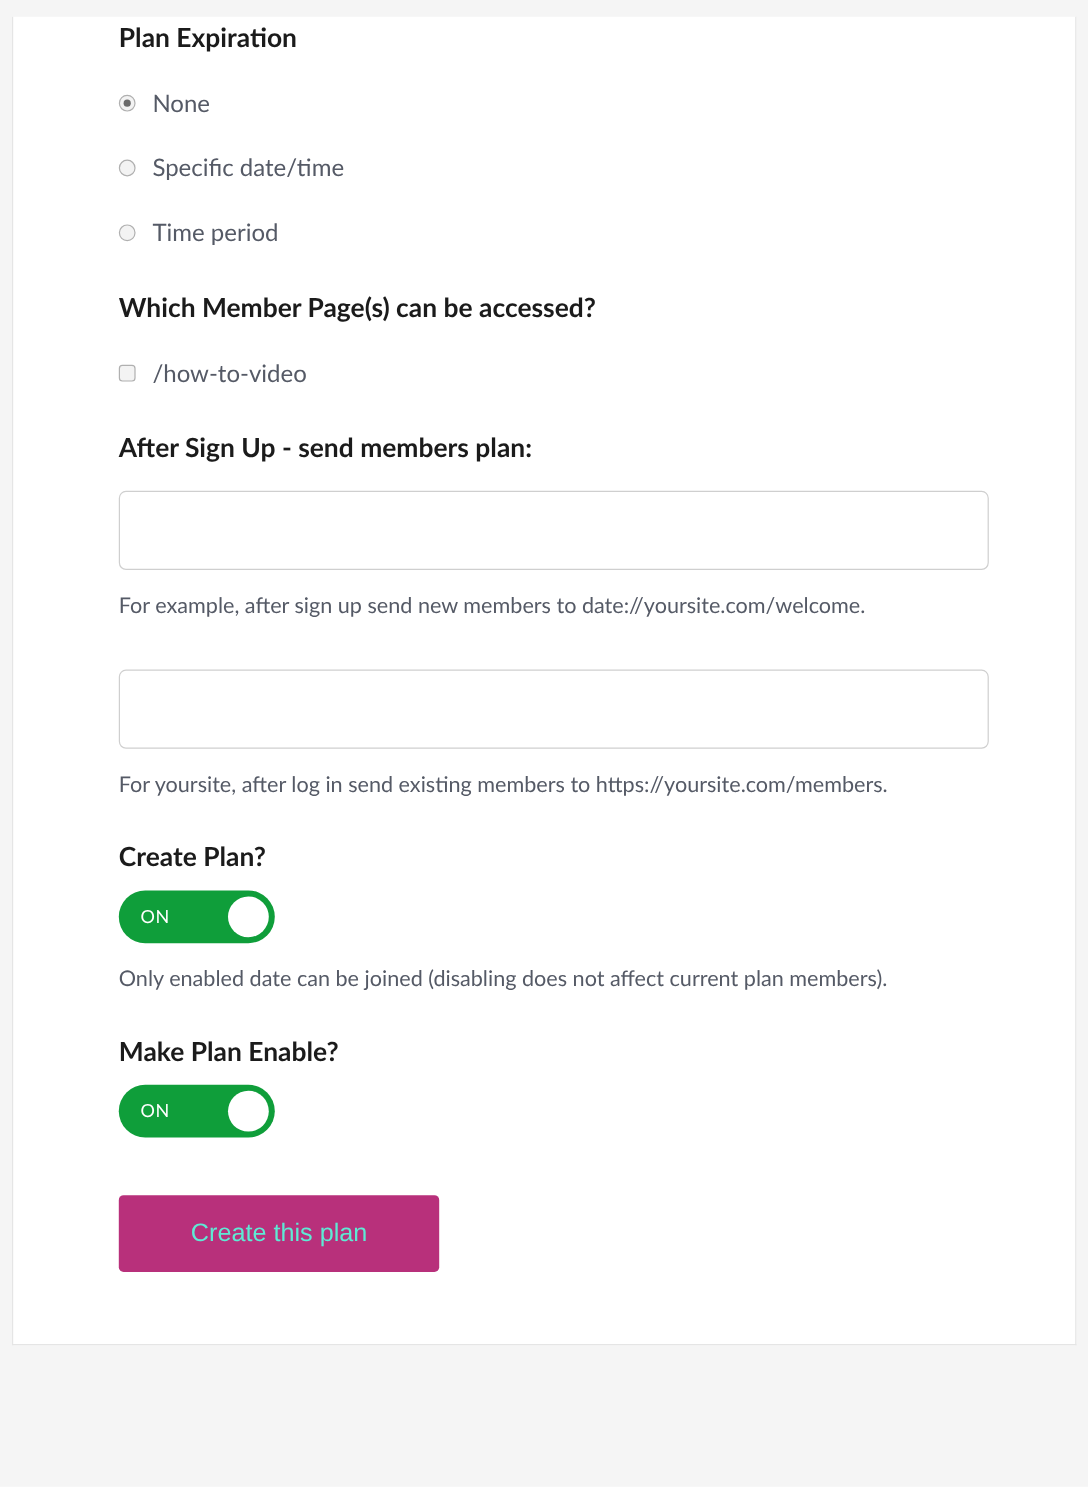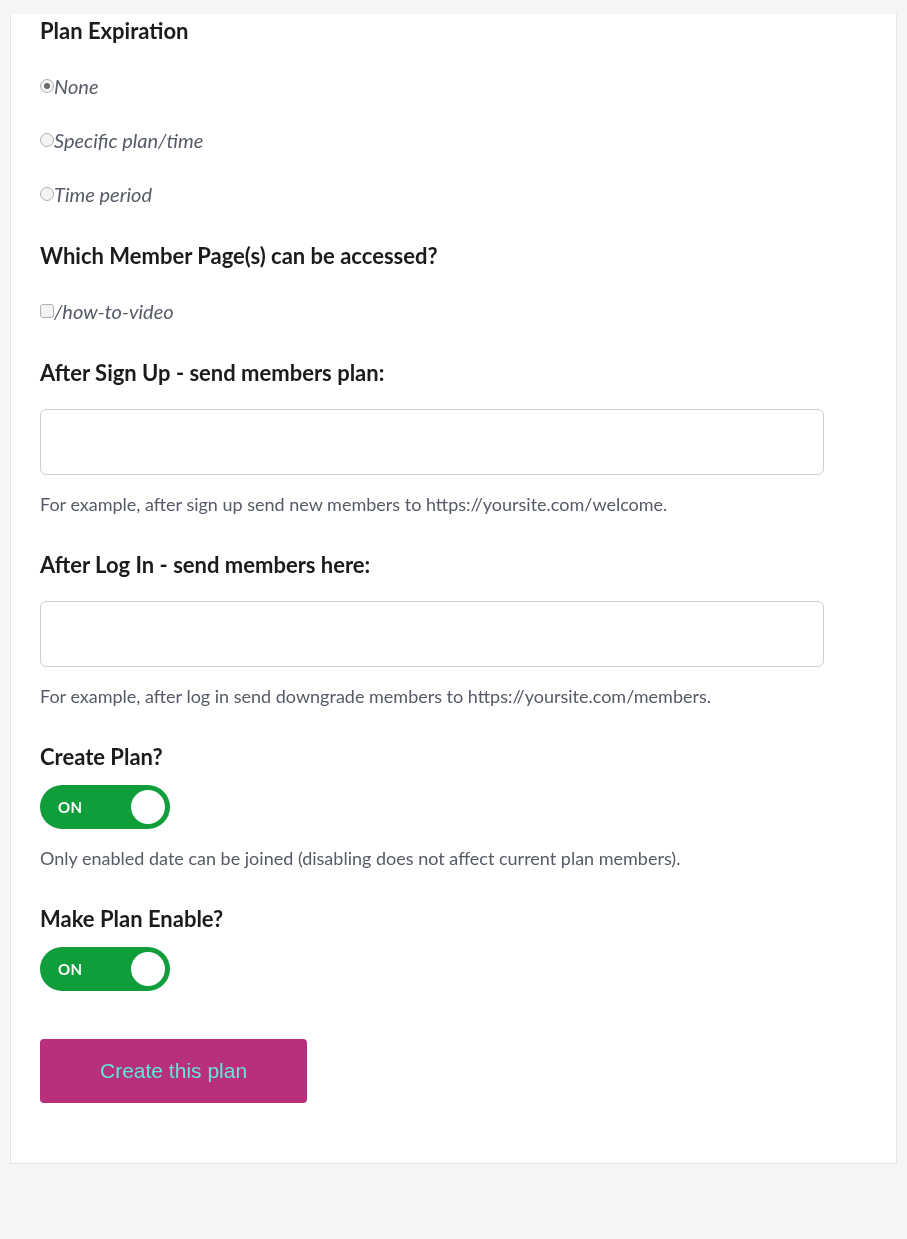--- a/index.html
+++ b/index.html
@@ -9,37 +9,37 @@
       color: #333;
       font-size: 18px;
       line-height: 1.5;
       width: 907px;
     }
     .card {
       background: #fff;
       border: 1px solid #e5e5e5;
       border-top: none;
       margin: 0 10px 10px 10px;
-      padding: 0 72px 60px 29px;
+      padding: 0 72px 60px 88px;
     }
     .section {
       margin-top: 30px;
     }
     .section.first { margin-top: 14px; }
     .section-title {
       font-weight: 700;
       font-size: 22px;
       color: #1b1b1b;
       margin-bottom: 10px;
     }
     .radio-row, .check-row {
       display: flex;
       align-items: center;
+      gap: 14px;
       margin: 24px 0;
-      font-style: italic;
     }
     .radio {
       width: 14px;
       height: 14px;
       border-radius: 50%;
       border: 1px solid #b0b0b0;
       background: #f3f3f3;
       display: inline-flex;
       align-items: center;
       justify-content: center;
@@ -88,21 +88,21 @@
       background: #0f9e3a;
       position: relative;
       display: flex;
       align-items: center;
       padding: 0 18px;
       cursor: pointer;
       margin-top: 12px;
     }
     .toggle-label {
       color: #fff;
-      font-weight: 700;
+      font-weight: 400;
       font-size: 15px;
       letter-spacing: 0.5px;
     }
     .toggle-knob {
       position: absolute;
       right: 5px;
       top: 5px;
       width: 34px;
       height: 34px;
       border-radius: 50%;
@@ -128,49 +128,48 @@
   
   <div class="section first">
     <div class="section-title">Plan Expiration</div>
 
     <div class="radio-row">
       <span class="radio checked"></span>
       <span class="option-label">None</span>
     </div>
     <div class="radio-row">
       <span class="radio"></span>
-      <span class="option-label">Specific plan/time</span>
+      <span class="option-label">Specific date/time</span>
     </div>
     <div class="radio-row">
       <span class="radio"></span>
       <span class="option-label">Time period</span>
     </div>
   </div>
 
   
   <div class="section">
     <div class="section-title">Which Member Page(s) can be accessed?</div>
     <div class="check-row">
       <span class="checkbox"></span>
       <span class="option-label">/how-to-video</span>
     </div>
   </div>
 
   
   <div class="section">
     <div class="section-title">After Sign Up - send members plan:</div>
     <input class="text-input" type="text" value="" style="">
-    <div class="helper">For example, after sign up send new members to https://yoursite.com/welcome.</div>
+    <div class="helper">For example, after sign up send new members to date://yoursite.com/welcome.</div>
   </div>
 
   
   <div class="section">
-    <div class="section-title">After Log In - send members here:</div>
     <input class="text-input" type="text" value="" style="">
-    <div class="helper">For example, after log in send downgrade members to https://yoursite.com/members.</div>
+    <div class="helper">For yoursite, after log in send existing members to https://yoursite.com/members.</div>
   </div>
 
   
   <div class="section">
     <div class="section-title">Create Plan?</div>
     <div class="toggle">
       <span class="toggle-label">ON</span>
       <span class="toggle-knob"></span>
     </div>
     <div class="helper">Only enabled date can be joined (disabling does not affect current plan members).</div>

